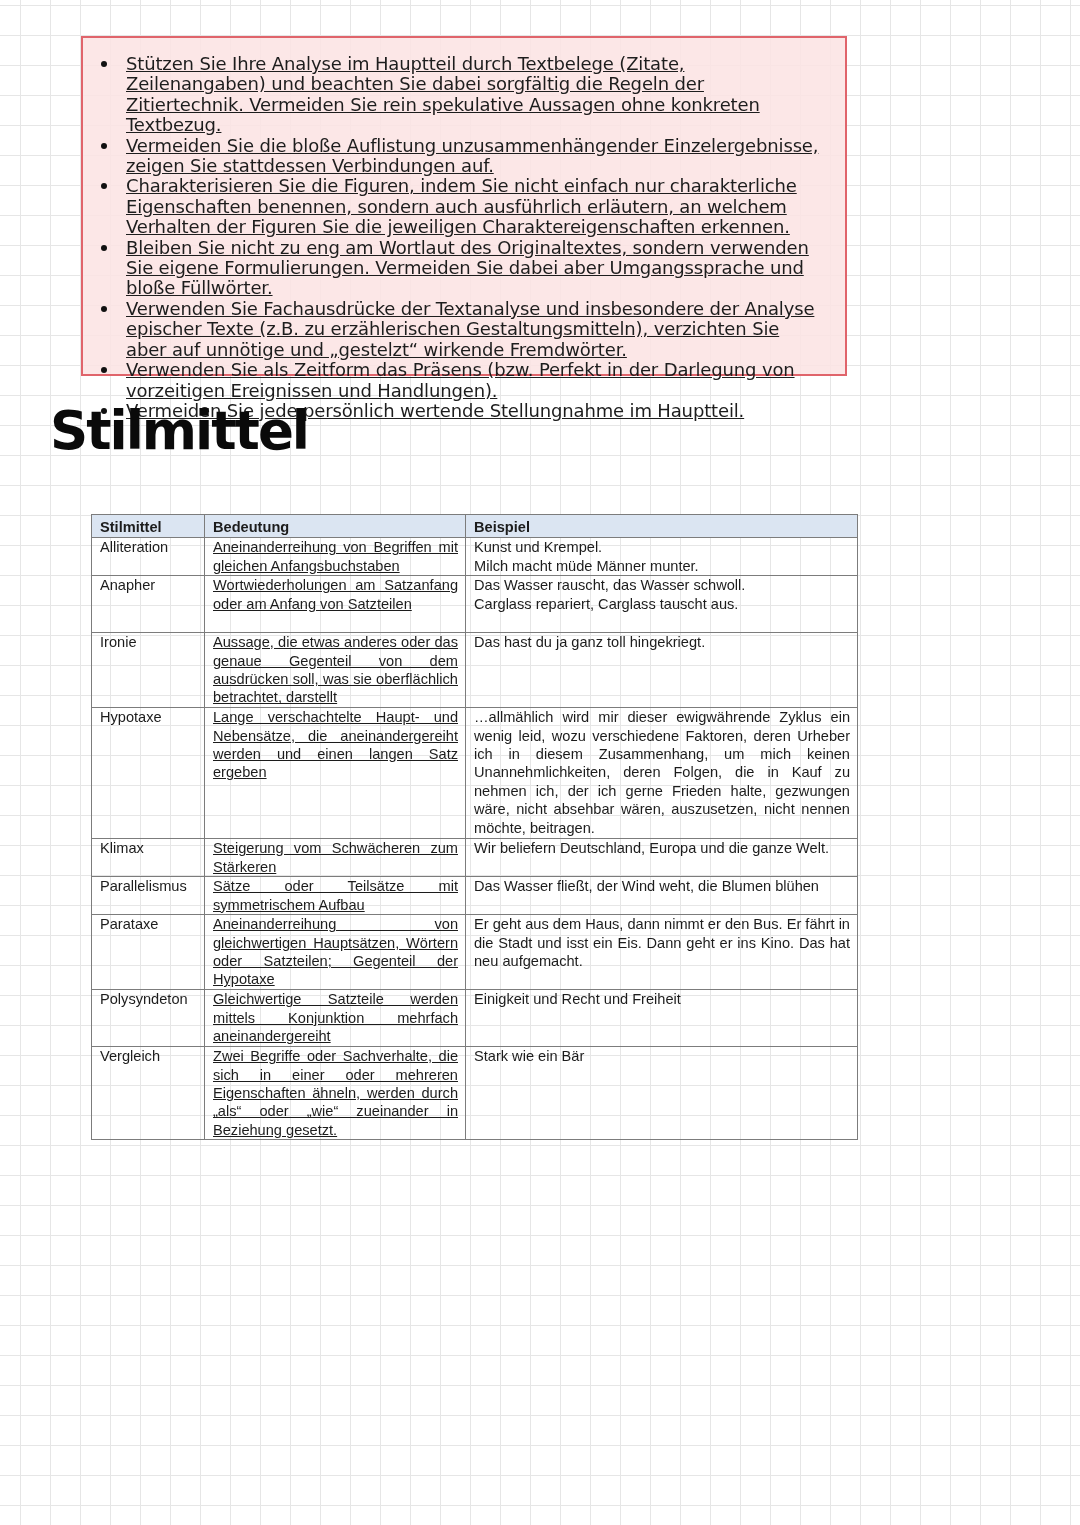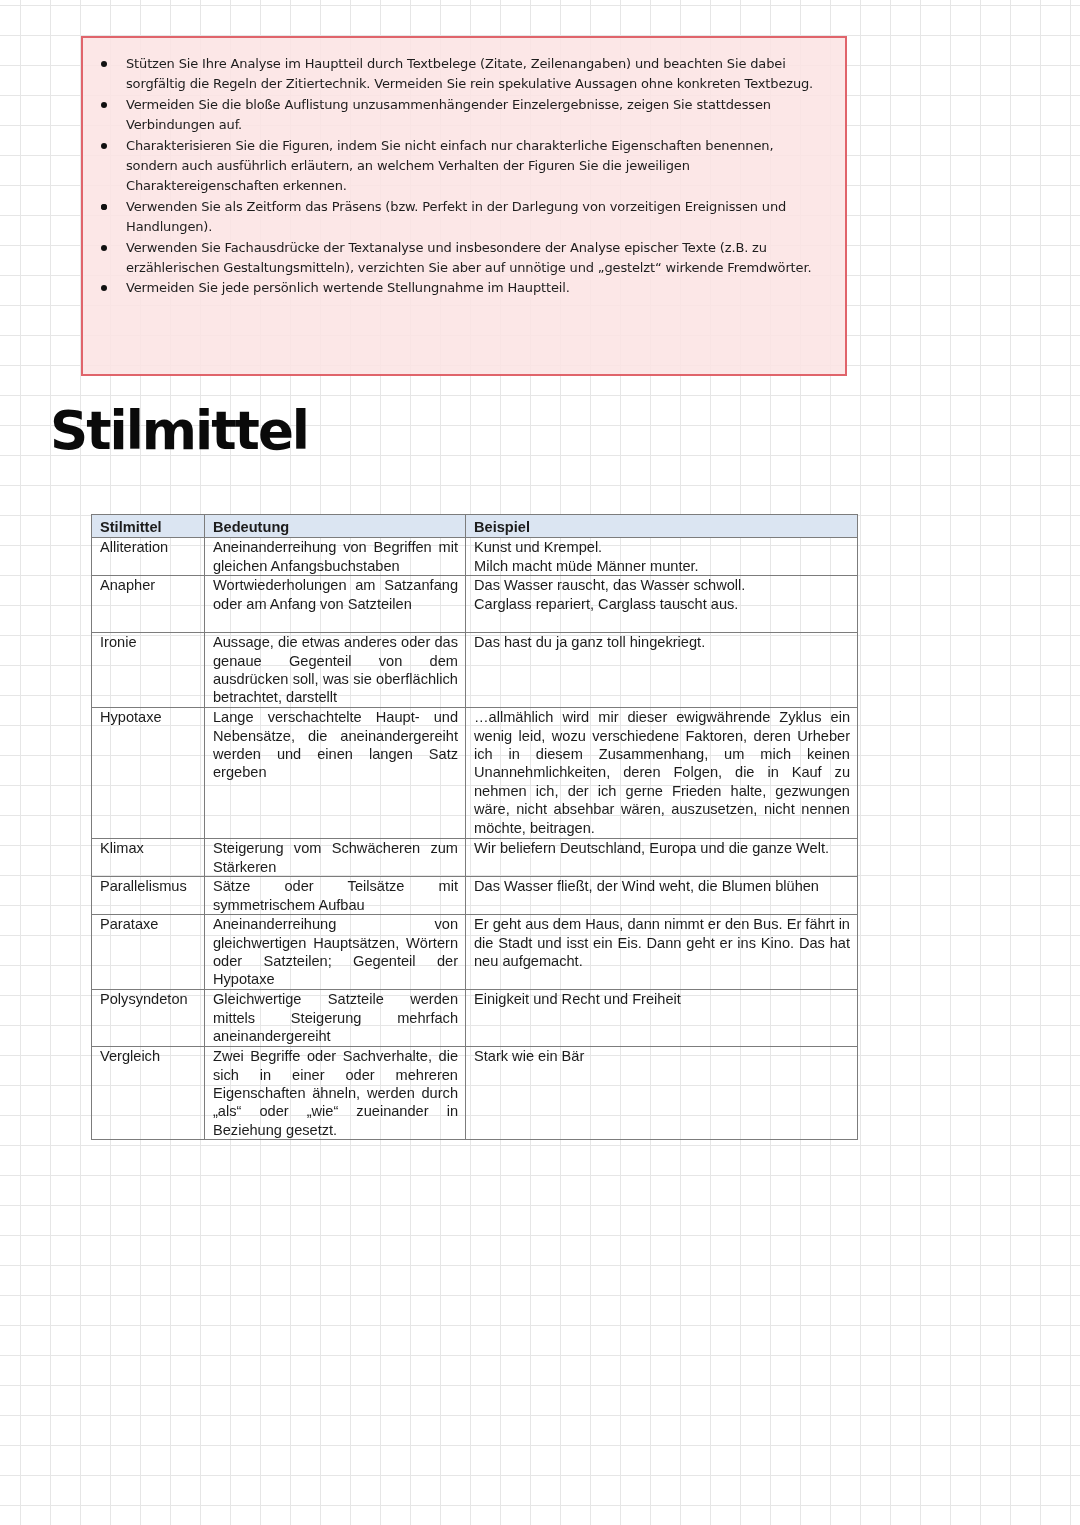--- a/index.html
+++ b/index.html
@@ -30,24 +30,25 @@
   }
   .notes-box ul {
     margin: 0;
     padding: 0;
     list-style: none;
   }
   .notes-box li {
     position: relative;
     padding-left: 33px;
     font-family: "DejaVu Sans", sans-serif;
-    font-size: 13px;
+    font-size: 18px;
     line-height: 20.4px;
     color: #1d1d1d;
     letter-spacing: -0.15px;
+    text-decoration: underline;
   }
   .notes-box li .bullet {
     position: absolute;
     left: 8px;
     top: 7px;
     width: 6px;
     height: 6px;
     border-radius: 50%;
     background: #111;
   }
@@ -83,37 +84,37 @@
     vertical-align: top;
     padding: 0 7px 0 8px;
     text-align: left;
   }
   table.stil th {
     background: #dbe5f2;
     font-weight: bold;
     padding-top: 3px;
     padding-bottom: 1px;
   }
-  table.stil td.bed { text-align: justify; text-align-last: left; }
+  table.stil td.bed { text-align: justify; text-align-last: left; text-decoration: underline; }
   table.stil td.bsp { text-align: justify; text-align-last: left; }
   col.c1 { width: 113px; }
   col.c2 { width: 261px; }
   col.c3 { width: 392px; }
 </style>
 </head>
 <body>
 
 <div class="notes-box">
   <ul>
     <li><span class="bullet"></span><span>Stützen Sie Ihre Analyse im Hauptteil durch Textbelege (Zitate, Zeilenangaben) und beachten Sie dabei sorgfältig die Regeln der Zitiertechnik. Vermeiden Sie rein spekulative Aussagen ohne konkreten Textbezug.</span></li>
     <li><span class="bullet"></span><span>Vermeiden Sie die bloße Auflistung unzusammenhängender Einzelergebnisse, zeigen Sie stattdessen Verbindungen auf.</span></li>
     <li><span class="bullet"></span><span>Charakterisieren Sie die Figuren, indem Sie nicht einfach nur charakterliche Eigenschaften benennen, sondern auch ausführlich erläutern, an welchem Verhalten der Figuren Sie die jeweiligen Charaktereigenschaften erkennen.</span></li>
-    <li><span class="bullet"></span></li>
+    <li><span class="bullet"></span><span>Bleiben Sie nicht zu eng am Wortlaut des Originaltextes, sondern verwenden Sie eigene Formulierungen. Vermeiden Sie dabei aber Umgangssprache und bloße Füllwörter.</span></li>
+    <li><span class="bullet"></span><span>Verwenden Sie Fachausdrücke der Textanalyse und insbesondere der Analyse epischer Texte (z.B. zu erzählerischen Gestaltungsmitteln), verzichten Sie aber auf unnötige und „gestelzt“ wirkende Fremdwörter.</span></li>
     <li><span class="bullet"></span><span>Verwenden Sie als Zeitform das Präsens (bzw. Perfekt in der Darlegung von vorzeitigen Ereignissen und Handlungen).</span></li>
-    <li><span class="bullet"></span><span>Verwenden Sie Fachausdrücke der Textanalyse und insbesondere der Analyse epischer Texte (z.B. zu erzählerischen Gestaltungsmitteln), verzichten Sie aber auf unnötige und „gestelzt“ wirkende Fremdwörter.</span></li>
     <li><span class="bullet"></span><span>Vermeiden Sie jede persönlich wertende Stellungnahme im Hauptteil.</span></li>
   </ul>
 </div>
 
 <h1 class="page-title">Stilmittel</h1>
 
 <div class="stil-table-wrap">
   <table class="stil">
     <colgroup>
         <col class="c1">
@@ -160,21 +161,21 @@
         <td class="bed">Sätze oder Teilsätze mit symmetrischem Aufbau</td>
         <td class="bsp">Das Wasser fließt, der Wind weht, die Blumen blühen</td>
       </tr>
       <tr style="height:75px">
         <td>Parataxe</td>
         <td class="bed">Aneinanderreihung von gleichwertigen Hauptsätzen, Wörtern oder Satzteilen; Gegenteil der Hypotaxe</td>
         <td class="bsp">Er geht aus dem Haus, dann nimmt er den Bus. Er fährt in die Stadt und isst ein Eis. Dann geht er ins Kino. Das hat neu aufgemacht.</td>
       </tr>
       <tr style="height:57px">
         <td>Polysyndeton</td>
-        <td class="bed">Gleichwertige Satzteile werden mittels Steigerung mehrfach aneinandergereiht</td>
+        <td class="bed">Gleichwertige Satzteile werden mittels Konjunktion mehrfach aneinandergereiht</td>
         <td class="bsp">Einigkeit und Recht und Freiheit</td>
       </tr>
       <tr style="height:93px">
         <td>Vergleich</td>
         <td class="bed">Zwei Begriffe oder Sachverhalte, die sich in einer oder mehreren Eigenschaften ähneln, werden durch „als“ oder „wie“ zueinander in Beziehung gesetzt.</td>
         <td class="bsp">Stark wie ein Bär</td>
       </tr>
     </tbody>
   </table>
 </div>

